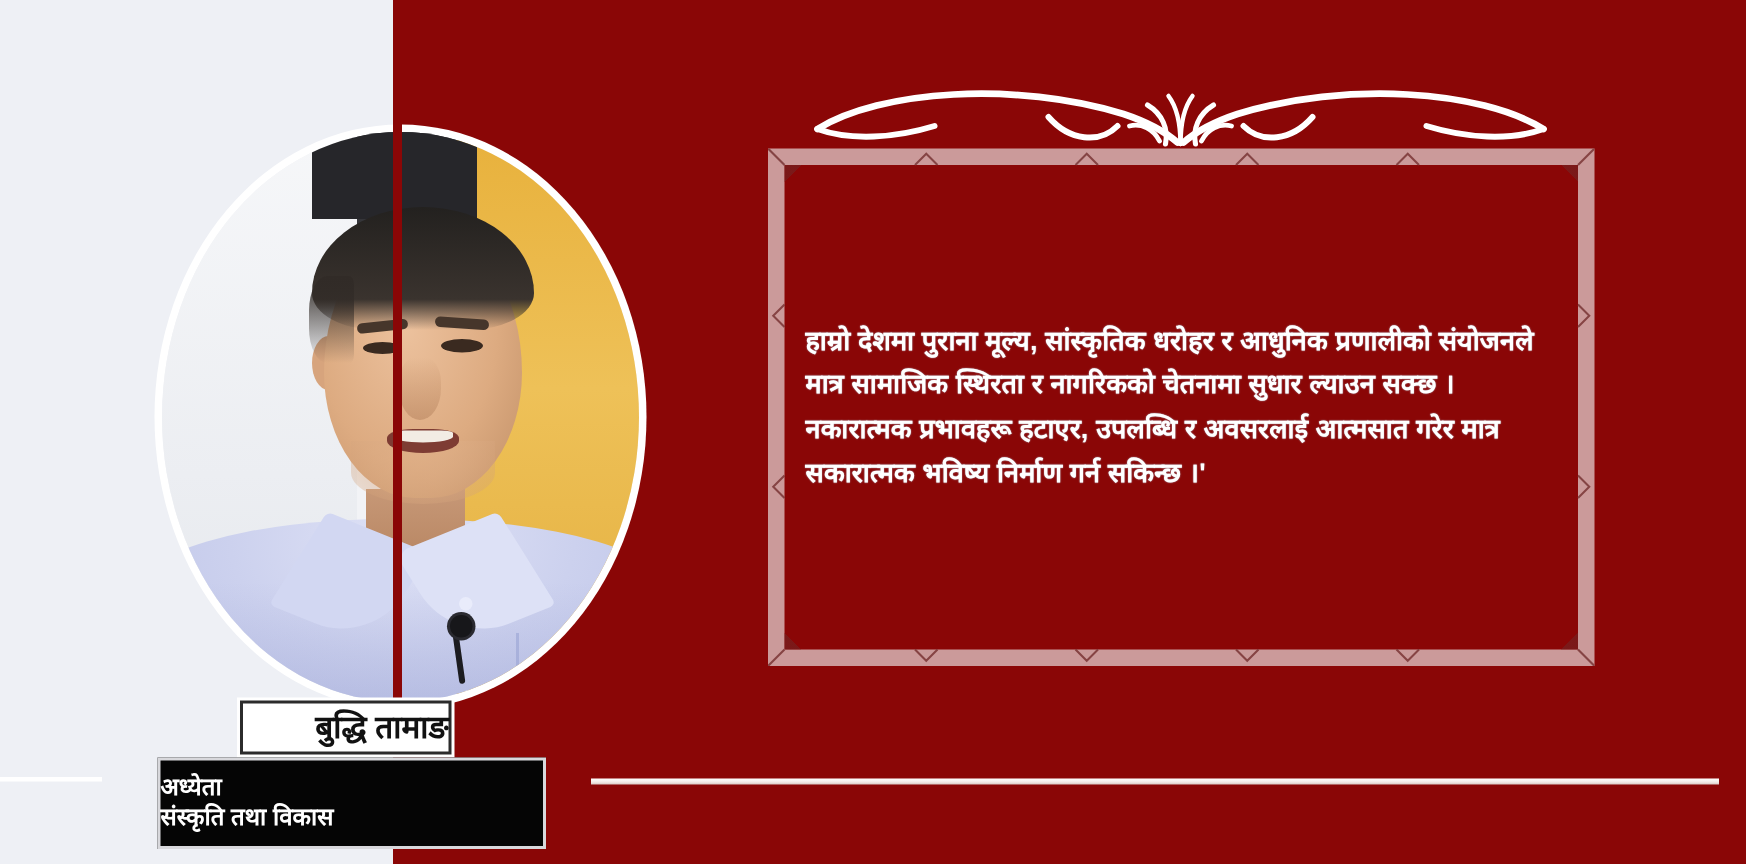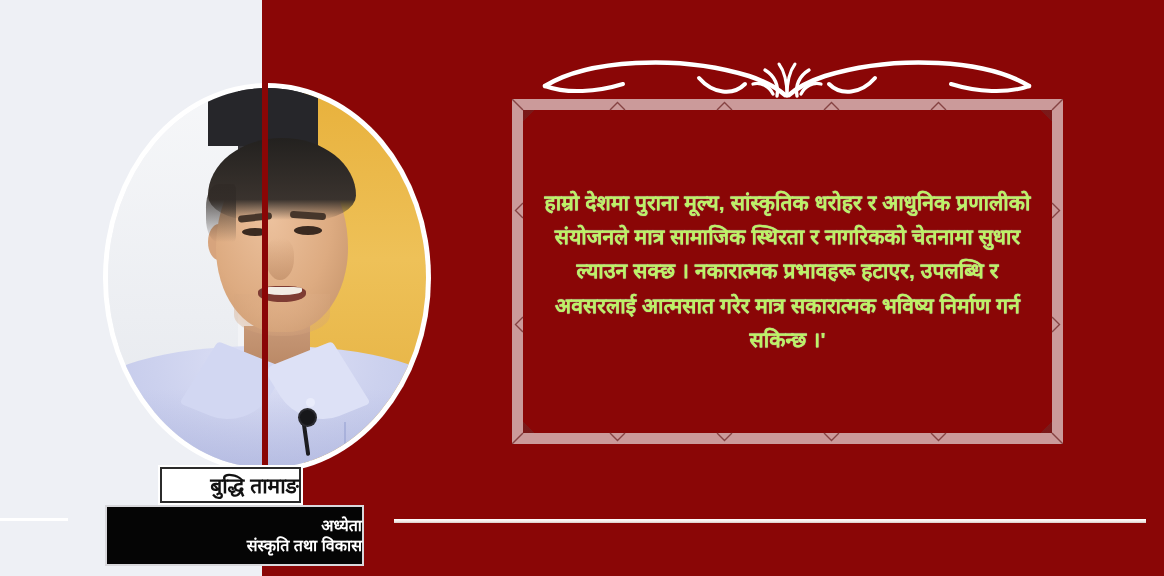--- a/index.html
+++ b/index.html
@@ -202,21 +202,21 @@
   .title-box {
     position: absolute;
     left: 105px;
     top: 505px;
     width: 255px;
     height: 57px;
     background: #050505;
     border: 2px solid #d8d8dc;
     display: flex;
     flex-direction: column;
-    align-items: flex-end;
+    align-items: flex-start;
     justify-content: center;
     z-index: 6;
   }
   .title-line {
     color: #ffffff;
     font-size: 16px;
     font-weight: 700;
     line-height: 1.22;
     white-space: nowrap;
   }
@@ -290,24 +290,24 @@
     left: 0; top: 0;
     width: 529px;
     height: 323px;
     display: flex;
     align-items: center;
     justify-content: center;
     padding: 0 14px;
     box-sizing: border-box;
   }
   .quote-inner {
-    color: #bef264;
-    font-size: 21px;
+    color: #ffffff;
+    font-size: 18px;
     line-height: 1.62;
-    text-align: center;
+    text-align: left;
     font-weight: 600;
     text-shadow: 0 0 1px rgba(190,225,245,0.9);
     letter-spacing: 0.1px;
   }
 
   
   .red-strip-bottomleft {
     position: absolute;
     left: 262px;
     top: 0;

